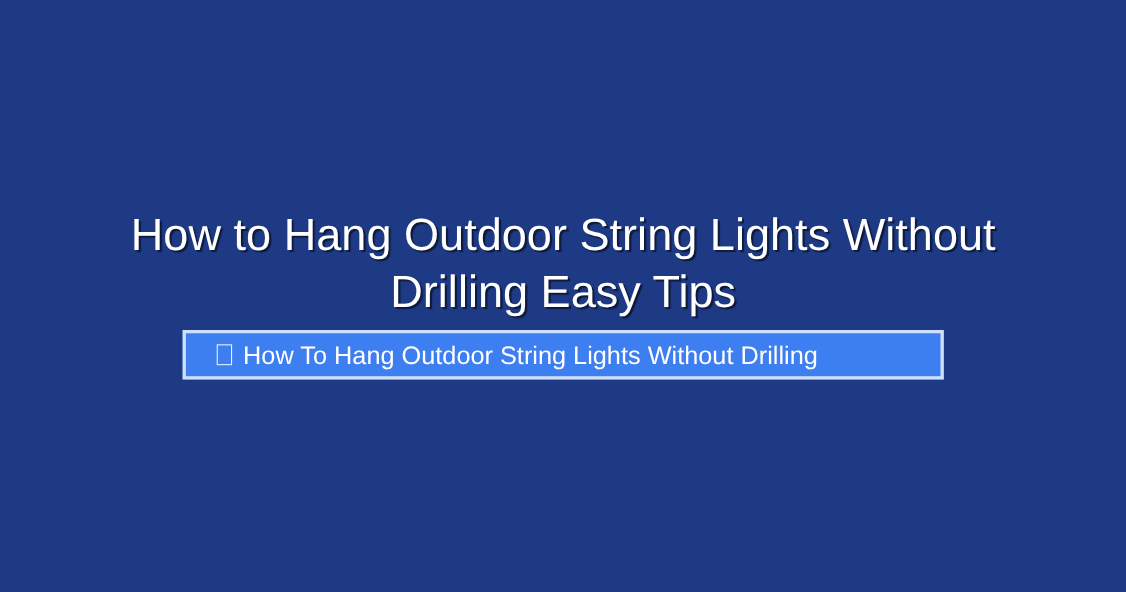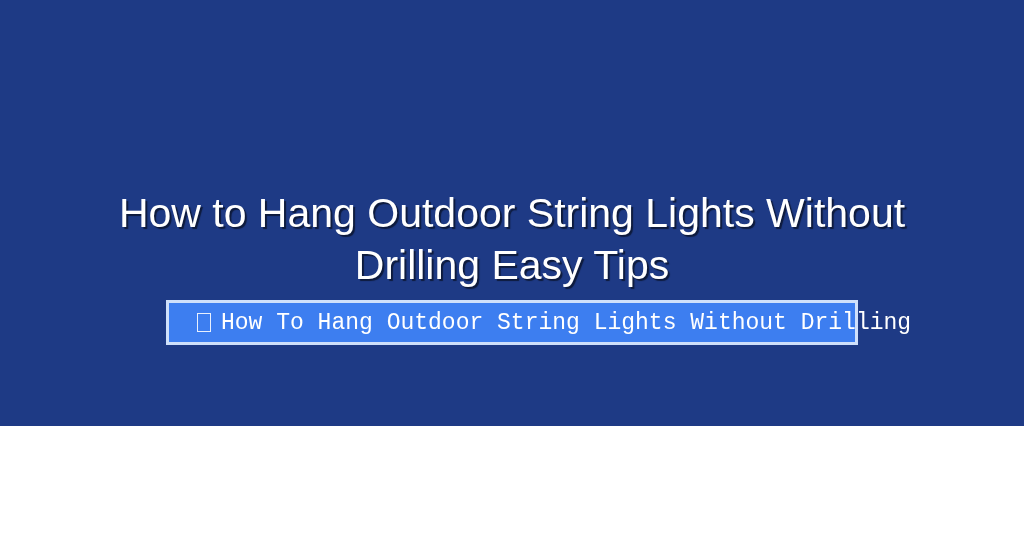--- a/index.html
+++ b/index.html
@@ -10,21 +10,21 @@
   body {
     width: 1024px;
     height: 538px;
     overflow: hidden;
     font-family: "Liberation Sans", sans-serif;
   }
 
   #stage {
     position: relative;
     width: 1024px;
-    height: 426px;
+    height: 538px;
     background: #1e3a85;
     box-sizing: border-box;
     overflow: hidden;
   }
 
   
   #hero-title {
     position: absolute;
     left: 0;
     top: 160px;
@@ -72,21 +72,21 @@
     height: 19px;
     margin-right: 10px;
     margin-left: 14px;
     border: 1.5px solid #e8f0fe;
     box-sizing: border-box;
     flex: 0 0 auto;
   }
 
   #video-link-label {
     color: #ffffff;
-    font-family: Liberation Mono, monospace;
+    font-family: Liberation Sans, sans-serif;
     font-size: 23px;
     font-weight: 400;
     line-height: 26px;
     white-space: nowrap;
   }
 </style>
 </head>
 <body>
 
 <div id="stage">

